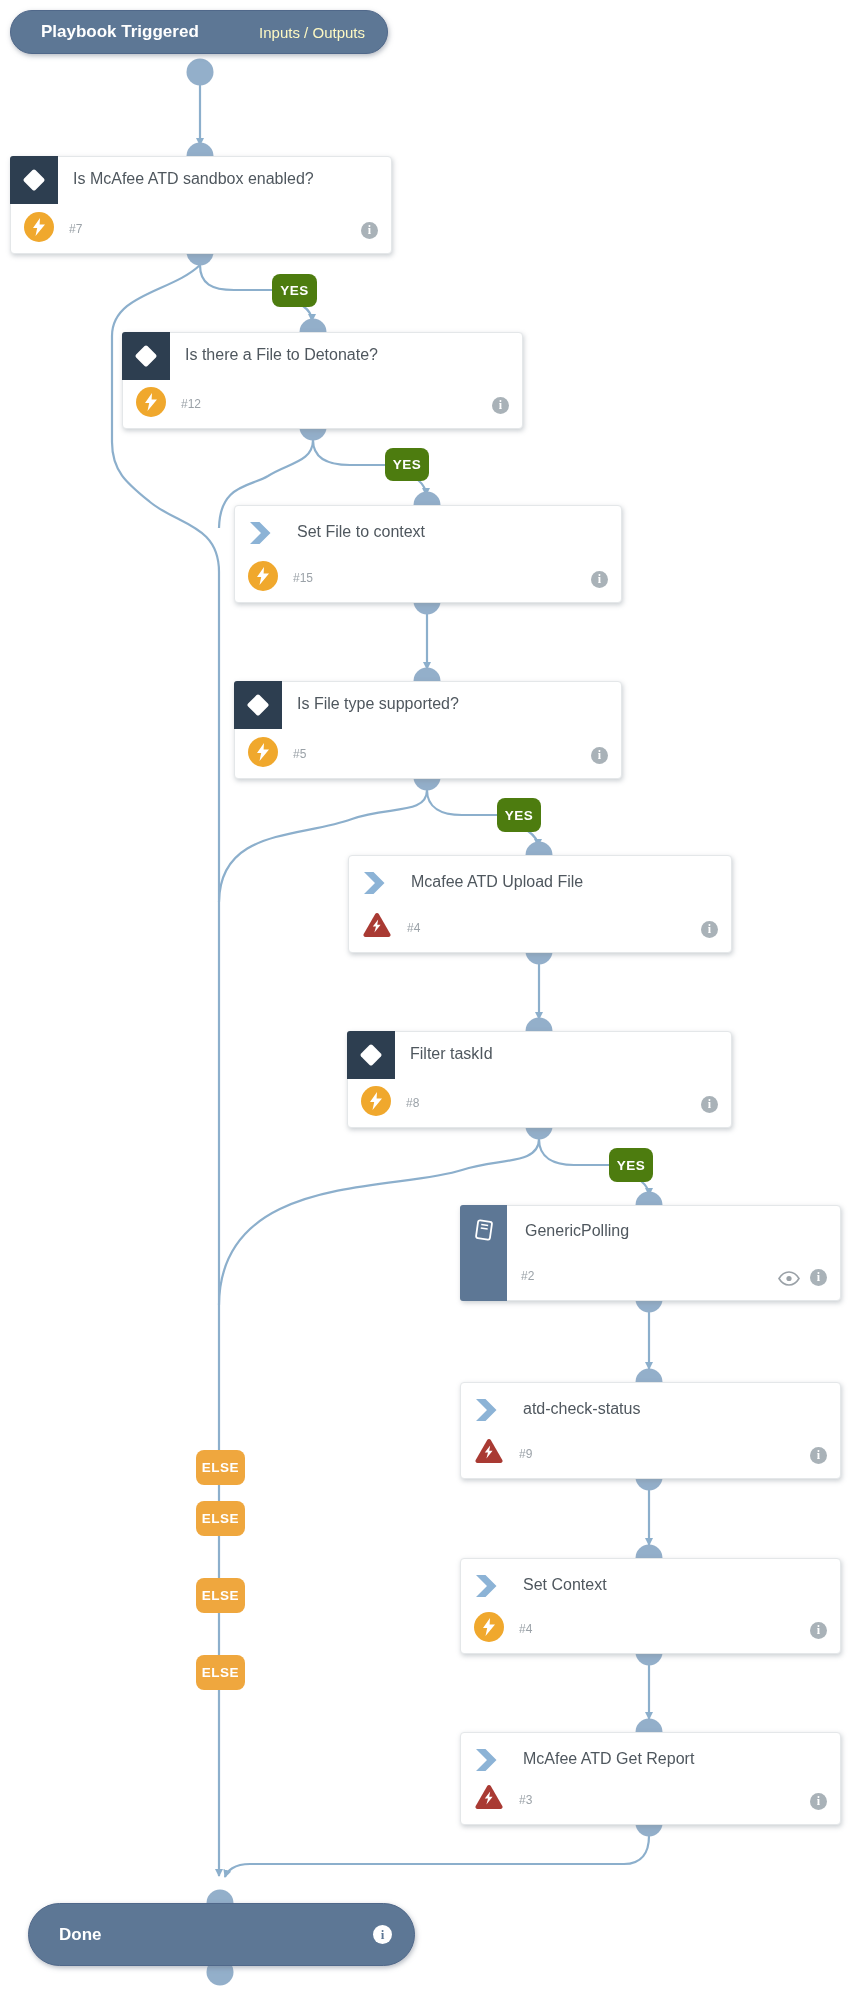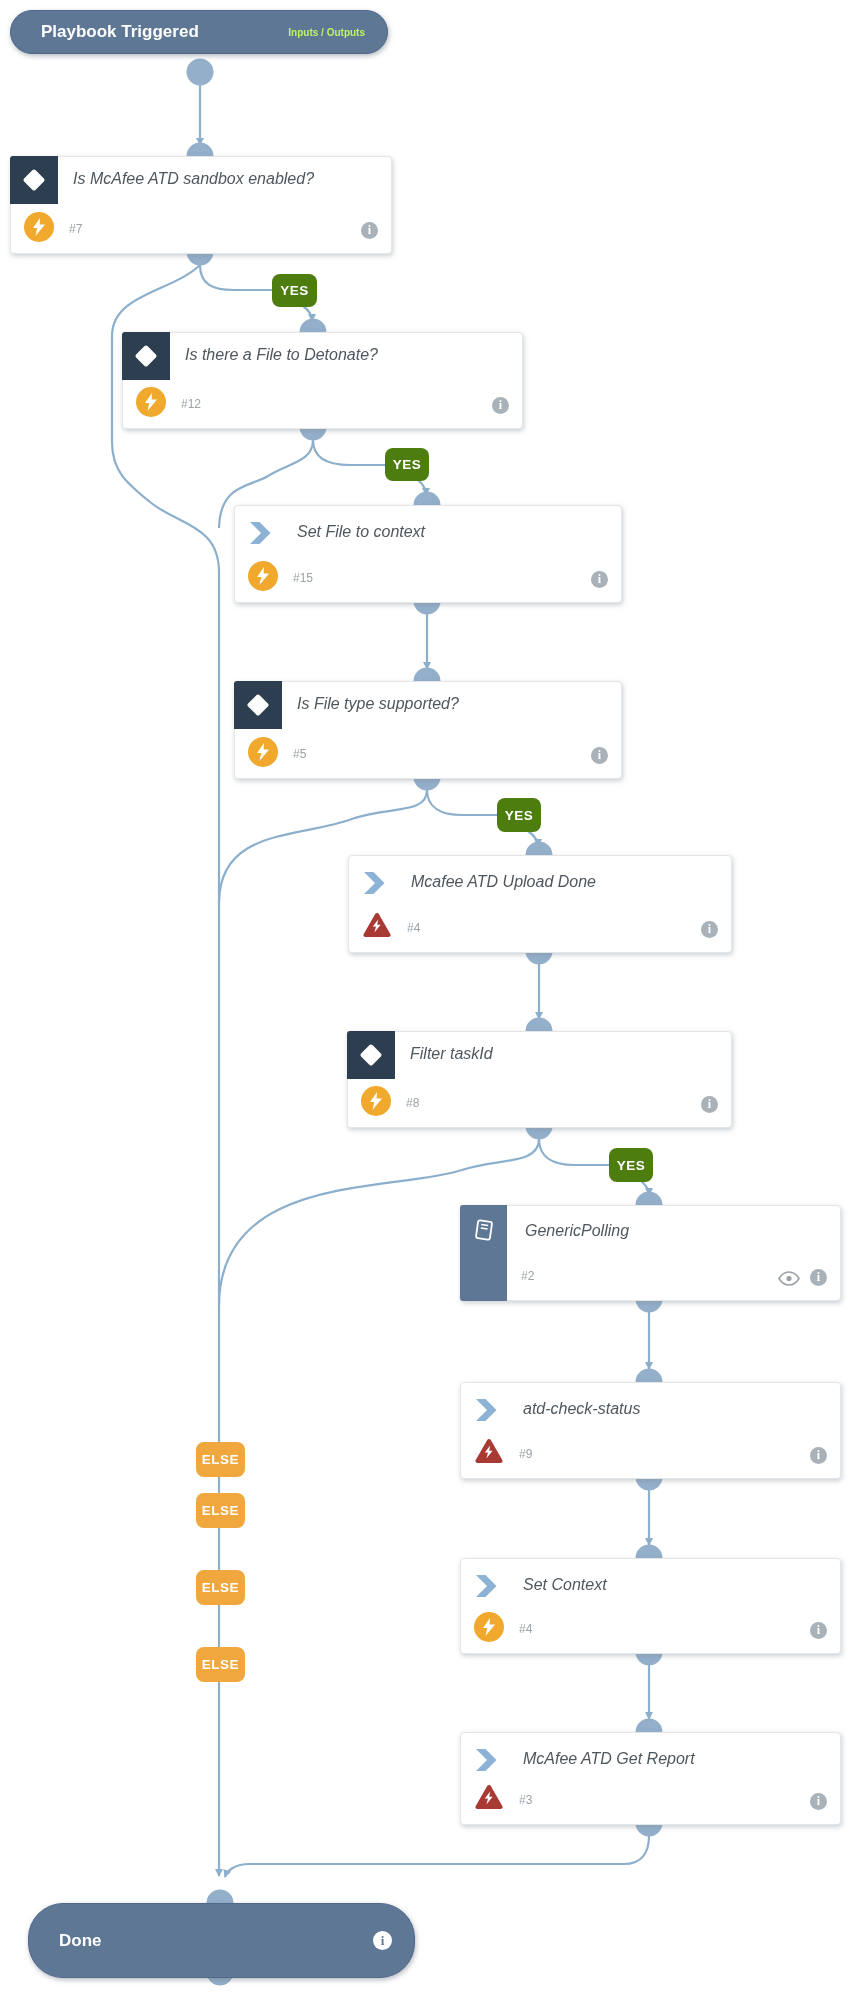--- a/index.html
+++ b/index.html
@@ -4,21 +4,21 @@
 <style>
   html,body{margin:0;padding:0;background:#fff;}
   body{font-family:"Liberation Sans",sans-serif;}
   .canvas{position:relative;width:850px;height:1994px;background:#fff;overflow:hidden;}
 
   svg.wires{position:absolute;left:0;top:0;z-index:1;}
 
   
   .card{position:absolute;z-index:2;background:#fff;border:1px solid #e4e7e9;border-radius:4px;
         box-shadow:1px 2px 5px rgba(125,135,145,.4);}
-  .title{position:absolute;left:62px;font-size:16px;color:#4f575e;white-space:nowrap;font-style:italic;}
+  .title{position:absolute;left:62px;font-size:16px;color:#4f575e;white-space:nowrap;}
   .cond .title{top:13px;}
   .task .title{top:17px;}
   .subpb .title{top:16px;left:64px;}
   .num{position:absolute;left:58px;bottom:17px;font-size:12px;color:#9ba2a8;}
   .subpb .num{left:60px;}
 
   .chead{position:absolute;left:-1px;top:-1px;width:48px;height:48px;background:#2d3e50;
          border-radius:3px 0 0 0;display:flex;align-items:center;justify-content:center;}
   .diamond{width:16px;height:16px;background:#fff;transform:rotate(45deg);border-radius:2px;}
 
@@ -35,44 +35,44 @@
 
   .spbar{position:absolute;left:-1px;top:-1px;width:47px;height:calc(100% + 2px);
          background:#5d7795;border-radius:3px 0 0 3px;display:flex;justify-content:center;}
   .bookwrap{margin-top:13px;line-height:0;}
 
   
   .pill{position:absolute;z-index:2;background:#5d7795;border:1px solid #50688a;
         box-shadow:1px 2px 5px rgba(110,120,135,.5);display:flex;align-items:center;
         justify-content:space-between;box-sizing:border-box;}
   .ptitle{color:#fff;font-weight:bold;font-size:17px;}
-  .plink{color:#bef264;font-weight:bold;font-size:10px;cursor:pointer;text-decoration:none;}
+  .plink{color:#fef9c3;font-weight:normal;font-size:15px;cursor:pointer;text-decoration:none;}
   .info-light{width:19px;height:19px;border-radius:50%;background:#fff;color:#5d7795;
         font-size:13px;font-weight:bold;text-align:center;line-height:19px;
         font-family:"Liberation Serif",serif;cursor:pointer;}
   #start{left:10px;top:10px;width:378px;height:44px;border-radius:31px;padding:0 22px 0 30px;}
-  #done{left:28px;top:1903px;width:387px;height:75px;border-radius:35px;padding:0 22px 0 30px;}
+  #done{left:28px;top:1903px;width:387px;height:63px;border-radius:35px;padding:0 22px 0 30px;}
 
   
   #n7 {left:10px; top:156px; width:380px;height:96px;}
   #n12{left:122px;top:332px; width:382px;height:95px;padding-left:17px;}
   #n11{left:234px;top:505px; width:386px;height:96px;}
   #n10{left:234px;top:681px; width:386px;height:96px;}
   #n14{left:348px;top:855px; width:382px;height:96px;}
   #n8 {left:347px;top:1031px;width:383px;height:95px;}
   #n2 {left:460px;top:1205px;width:379px;height:94px;}
   #n9 {left:460px;top:1382px;width:379px;height:95px;}
   #n13{left:460px;top:1558px;width:379px;height:94px;}
   #n3 {left:460px;top:1732px;width:379px;height:91px;}
 
   
   .badge{position:absolute;z-index:3;color:#fff;font-weight:bold;font-size:13.5px;
          display:flex;align-items:center;justify-content:center;letter-spacing:.5px;}
   .byes{background:#4d7c0f;border-radius:8px;}
-  .belse{background:#efa73e;border-radius:8px;}
+  .belse{background:#efa73e;border-radius:8px;margin-top:8px;}
   #yes1{left:272px;top:274px;width:45px;height:33px;}
   #yes2{left:385px;top:448px;width:44px;height:33px;}
   #yes3{left:497px;top:798px;width:44px;height:34px;}
   #yes4{left:609px;top:1148px;width:44px;height:34px;}
   #else1{left:196px;top:1442px;width:49px;height:35px;}
   #else2{left:196px;top:1493px;width:49px;height:35px;}
   #else3{left:196px;top:1570px;width:49px;height:35px;}
   #else4{left:196px;top:1647px;width:49px;height:35px;}
 </style>
 </head>
@@ -196,21 +196,21 @@
     <span class="num">#5</span>
     <span class="info">i</span>
   </div>
 
   <div class="card task" id="n14">
     <span class="chev">
       <svg width="23" height="22" viewBox="0 0 23 22">
           <polygon points="0,0 9.5,0 20.5,11 9.5,22 0,22 11,11" fill="#8cb3d6"></polygon>
         </svg>
     </span>
-    <div class="title">Mcafee ATD Upload Done</div>
+    <div class="title">Mcafee ATD Upload File</div>
     <span class="itri">
       <svg width="30" height="27" viewBox="0 0 30 27">
           <path d="M13.2 2.1a2.1 2.1 0 0 1 3.6 0l11.5 19.8a2.1 2.1 0 0 1-1.8 3.1H3.5a2.1 2.1 0 0 1-1.8-3.1z" fill="#a93a33"></path>
           <polygon points="16.2,7.5 10.8,14.6 14,14.6 12.4,20.5 18.6,12.7 15.2,12.7" fill="#fff"></polygon>
         </svg>
     </span>
     <span class="num">#4</span>
     <span class="info">i</span>
   </div>
 

